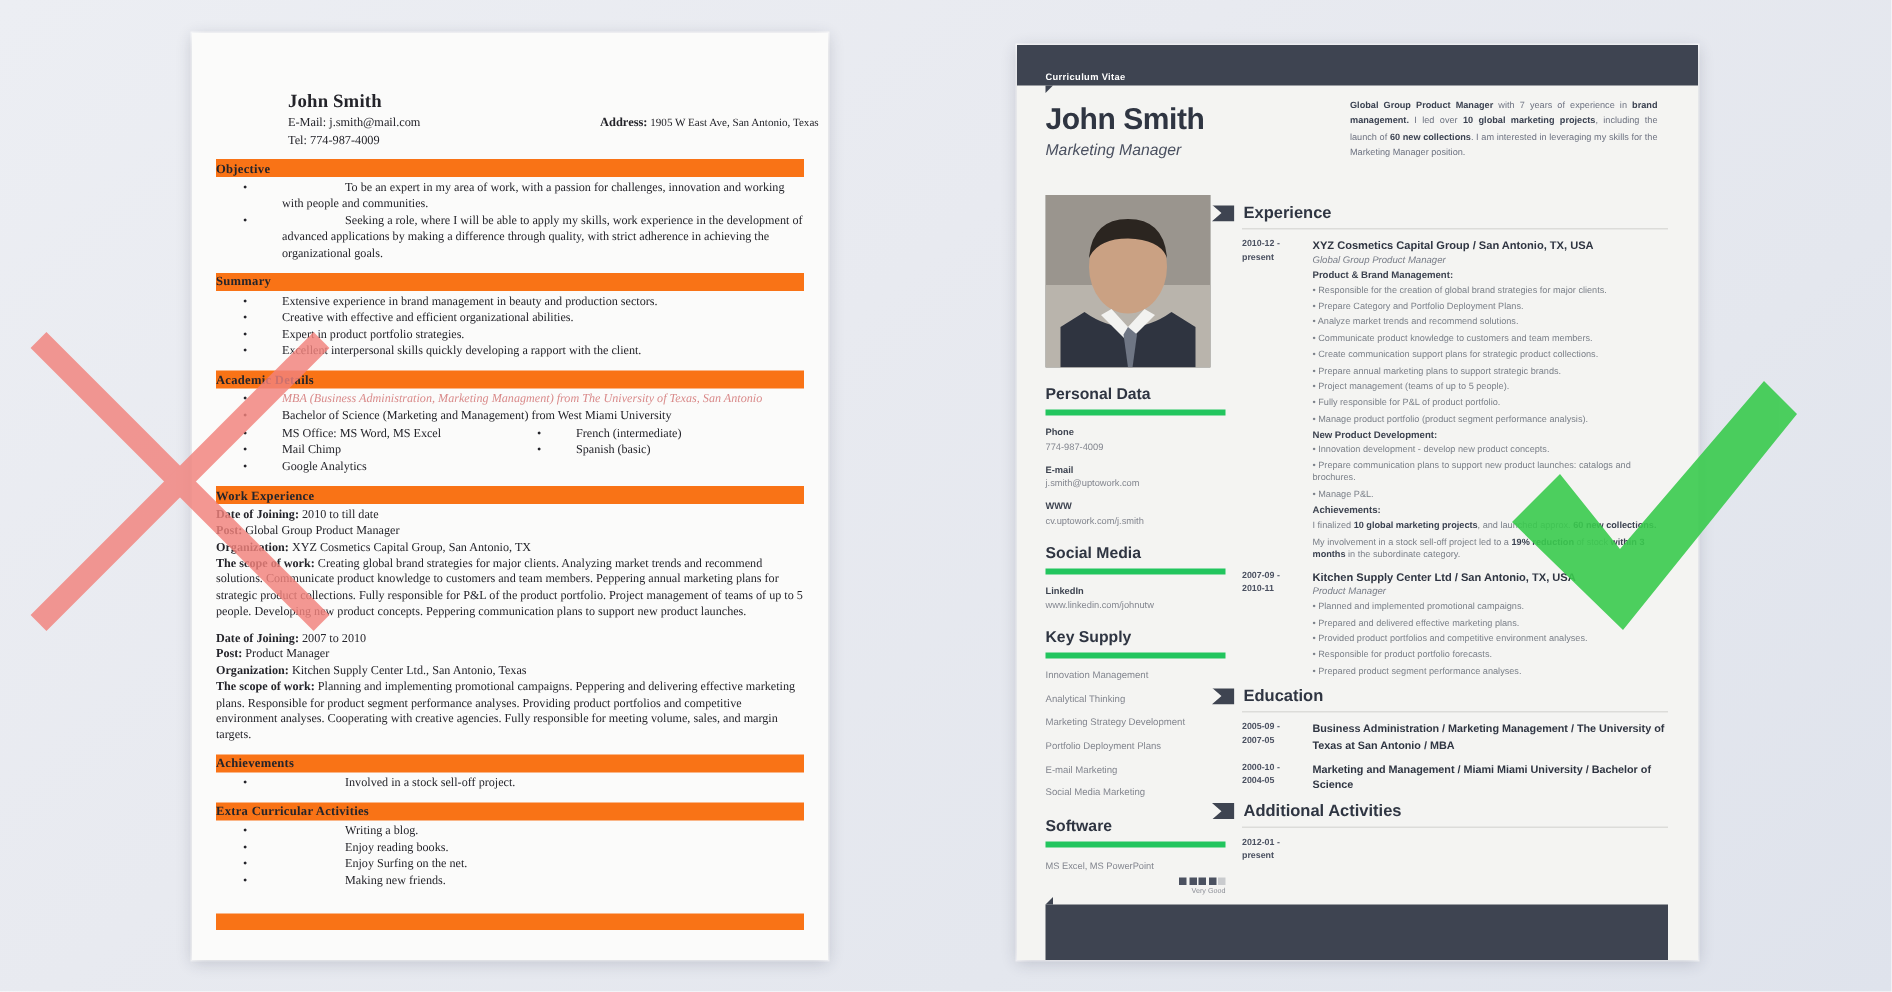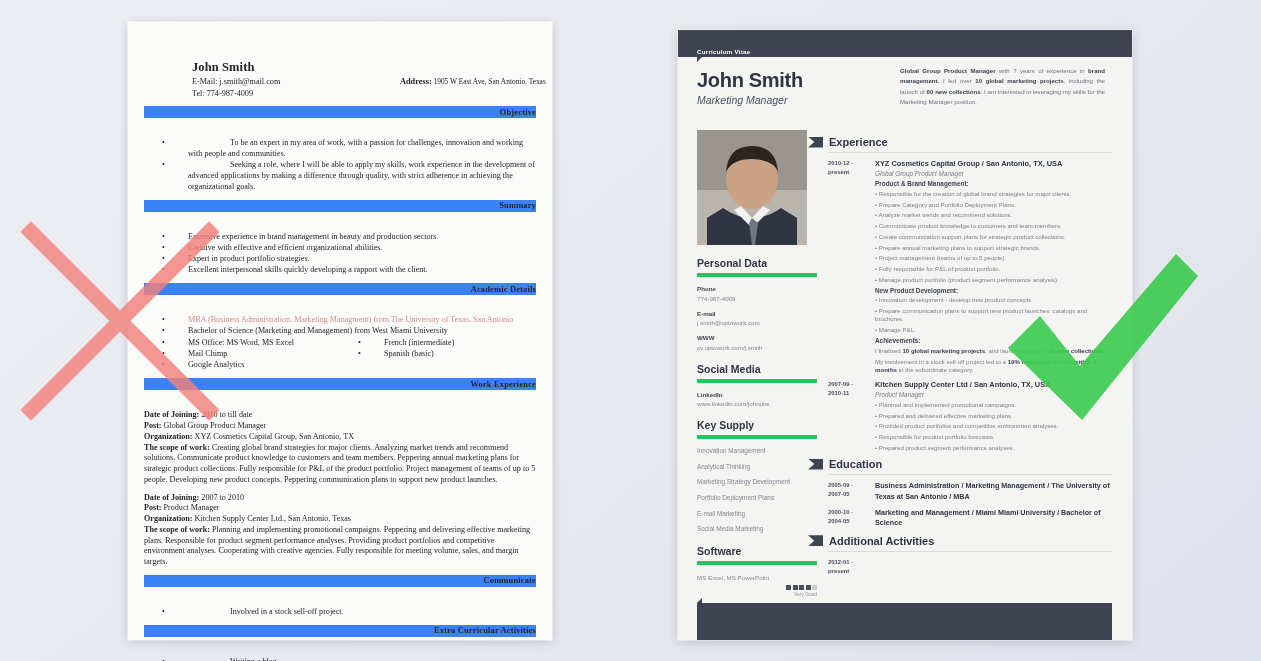--- a/index.html
+++ b/index.html
@@ -24,31 +24,31 @@
     color: #24242a;
     padding: 38px 16px 10px 16px;
   }
   .bad-name {
     font-size: 12.5px; font-weight: bold; margin-left: 48px; letter-spacing: .1px;
   }
   .bad-contact { margin-left: 48px; font-size: 8.2px; line-height: 1.42; margin-top: 1px; position: relative; }
   .bad-addr { position: absolute; left: 208px; top: 0px; font-size: 7.4px; white-space: nowrap; }
   .bad-addr b { font-size: 8.3px; }
   .bad-bar {
-    background: #3b82f6; text-align: right; font-weight: bold;
-    font-size: 8.4px; padding: 1.5px 0; margin: 7px 0 20px 0; letter-spacing: .2px;
+    background: #f97316; text-align: left; font-weight: bold;
+    font-size: 8.4px; padding: 1.5px 0; margin: 7px 0 2px 0; letter-spacing: .2px;
   }
   .bad-bar.empty { height: 11px; margin-top: 16px; }
   .bli { display: flex; font-size: 8.1px; line-height: 1.33; margin-bottom: .5px; }
   .bli .bul { width: 44px; flex: none; text-align: left; padding-left: 18px; }
   .bli .txt { flex: 1; }
   .bli.ind .txt { text-indent: 42px; }
   .bad-para { font-size: 8.1px; line-height: 1.33; }
   .bad-para b { font-weight: bold; }
-  .red { color: #d98a8a; }
+  .red { color: #d98a8a; font-style: italic; }
   .two-col { display: flex; }
   .two-col > div { width: 50%; }
   .gap { height: 7px; }
 
   
   .good-page {
     position: absolute;
     left: 678px; top: 30px;
     width: 454px; height: 610px;
     background: #f4f4f2;
@@ -225,21 +225,21 @@
     <div><b>The scope of work:</b> <span>Creating global brand strategies for major clients. Analyzing market trends and recommend solutions. Communicate product knowledge to customers and team members. Peppering annual marketing plans for strategic product collections. Fully responsible for P&amp;L of the product portfolio. Project management of teams of up to 5 people. Developing new product concepts. Peppering communication plans  to support new product launches.</span></div>
   </div>
   <div class="gap"></div>
   <div class="bad-para">
     <div><b>Date of Joining:</b> <span>2007 to 2010</span></div>
     <div><b>Post:</b> <span>Product Manager</span></div>
     <div><b>Organization:</b> <span>Kitchen Supply Center Ltd., San Antonio, Texas</span></div>
     <div><b>The scope of work:</b> <span>Planning and implementing promotional campaigns. Peppering and delivering effective marketing plans. Responsible for product segment performance analyses. Providing product portfolios and competitive environment analyses. Cooperating with creative agencies. Fully responsible for meeting volume, sales, and margin targets.</span></div>
   </div>
 
-  <div class="bad-bar">Communicate</div>
+  <div class="bad-bar">Achievements</div>
   <div class="bli ind">
       <span class="bul">•</span>
       <span class="txt">Involved in a stock sell-off project.</span>
     </div>
 
   <div class="bad-bar">Extra Curricular Activities</div>
   <div class="bli ind">
       <span class="bul">•</span>
       <span class="txt">Writing a blog.</span>
     </div>

